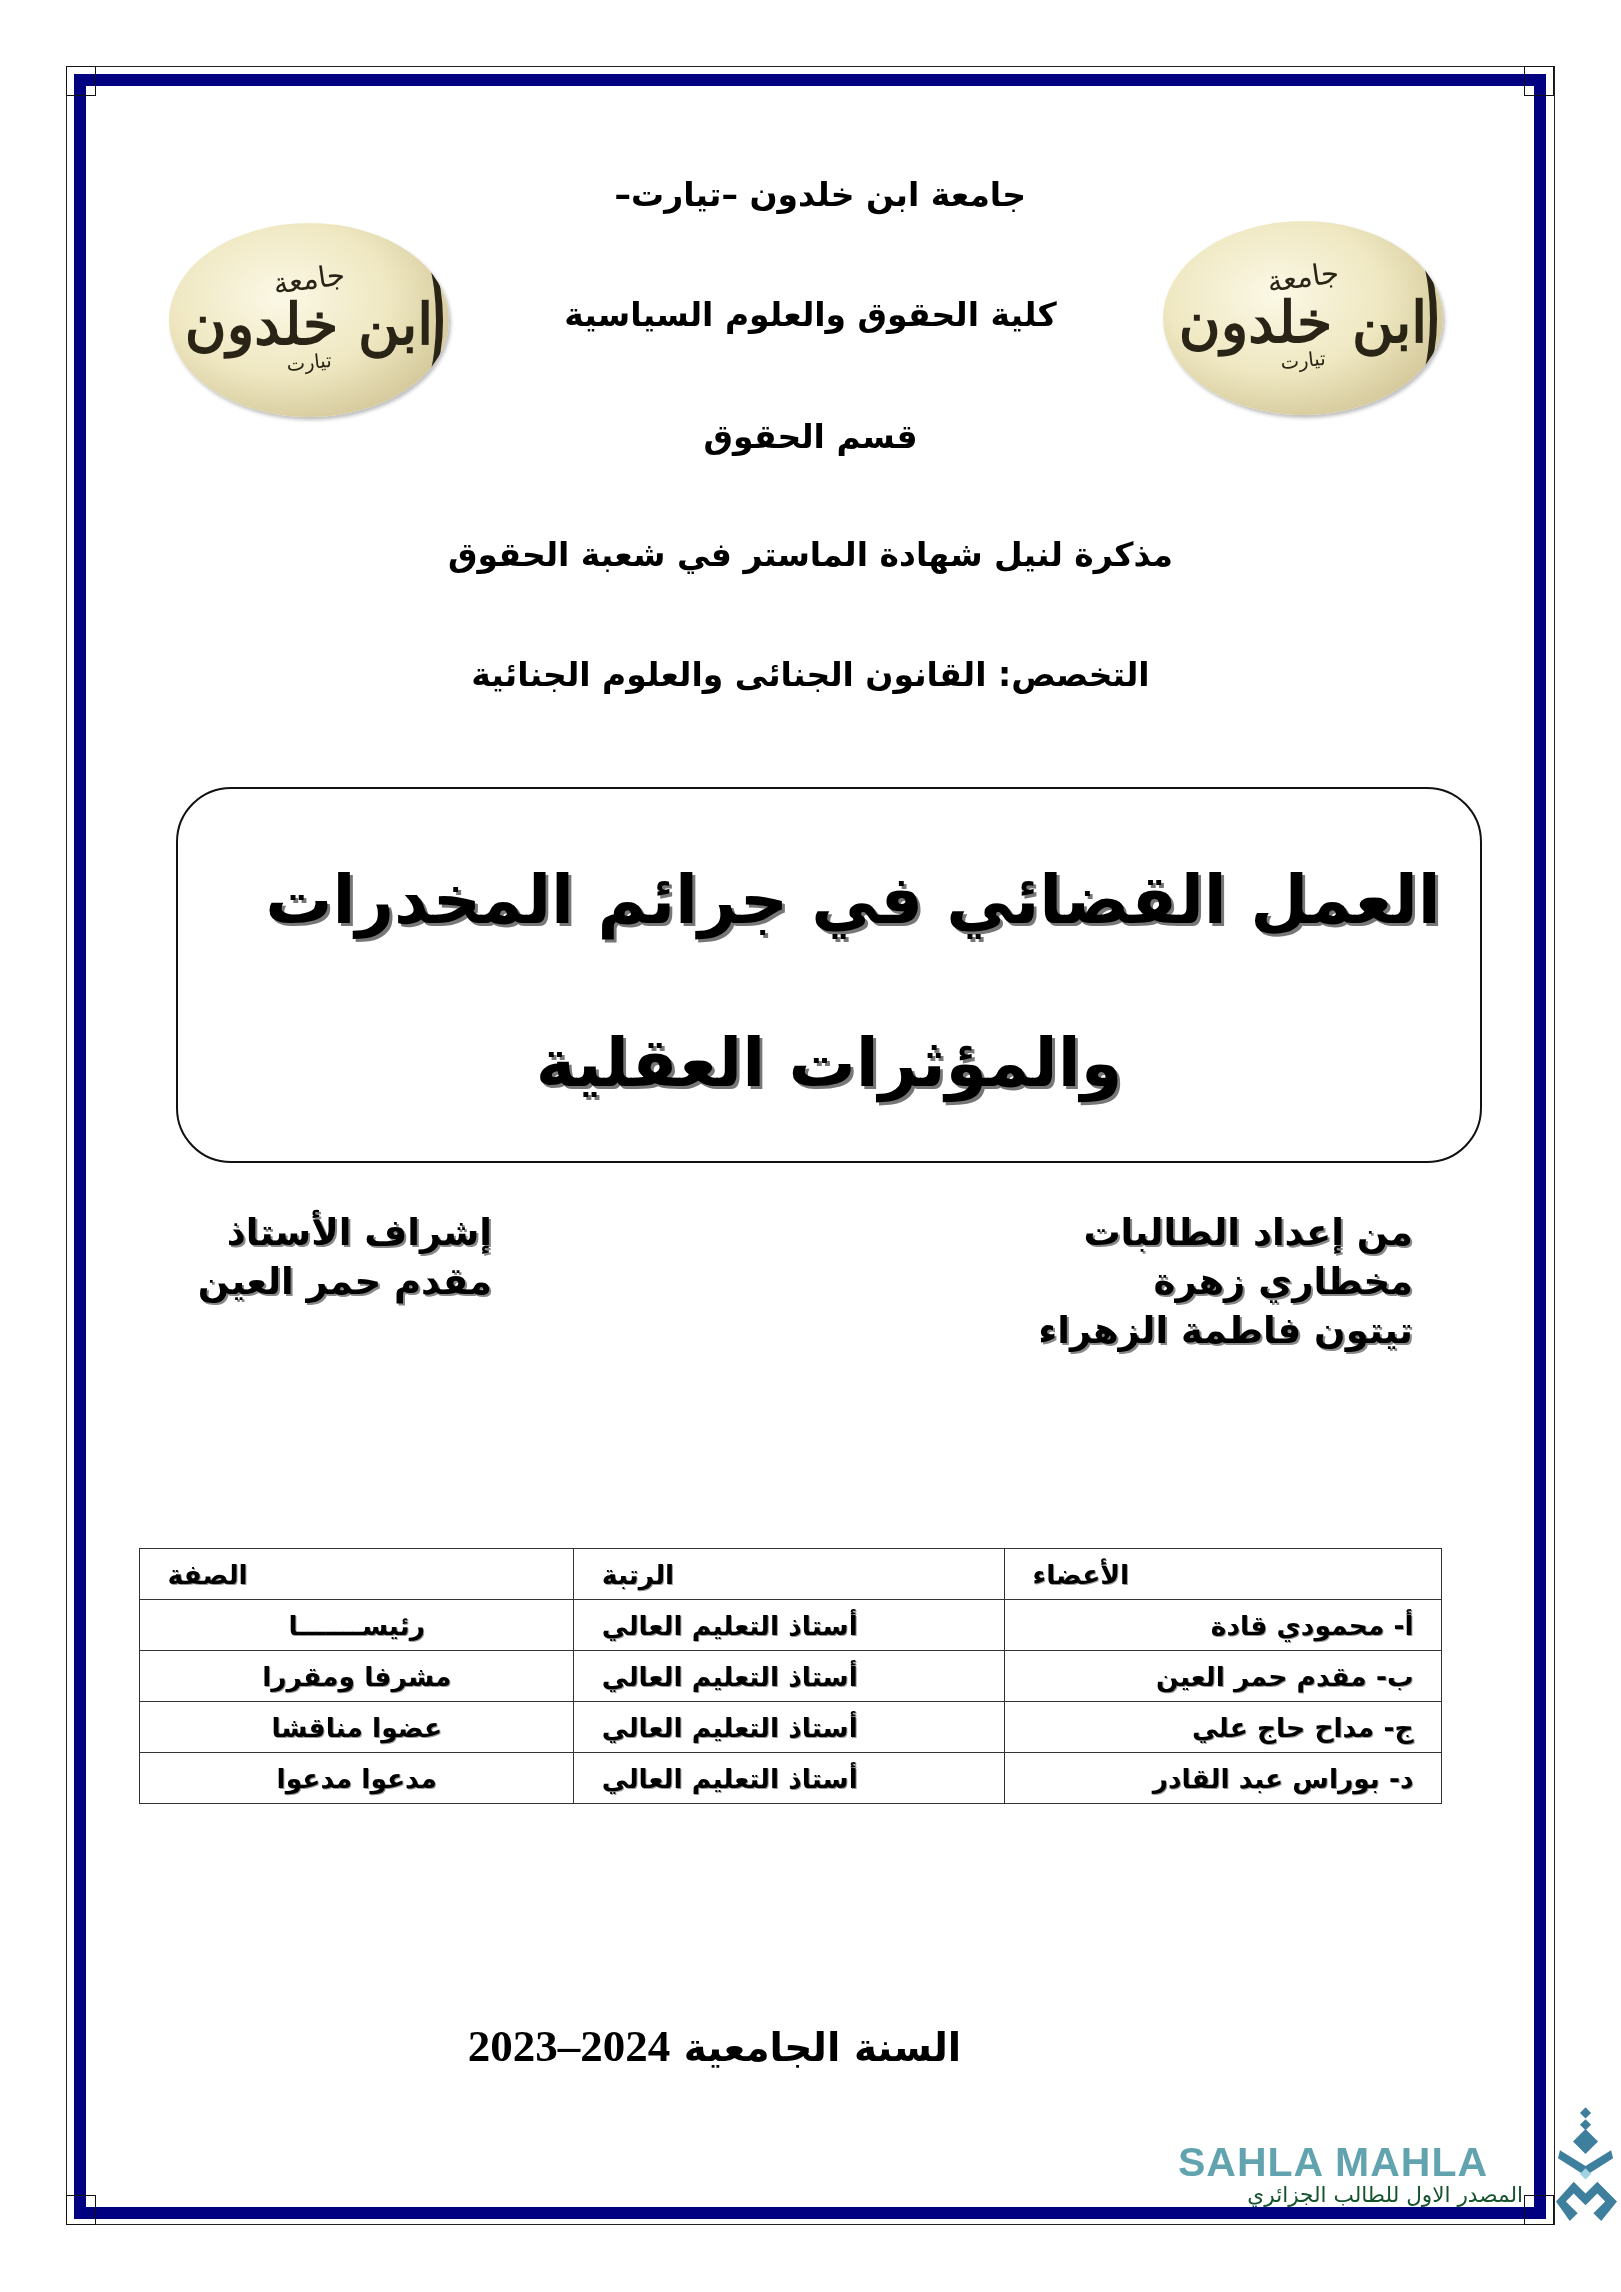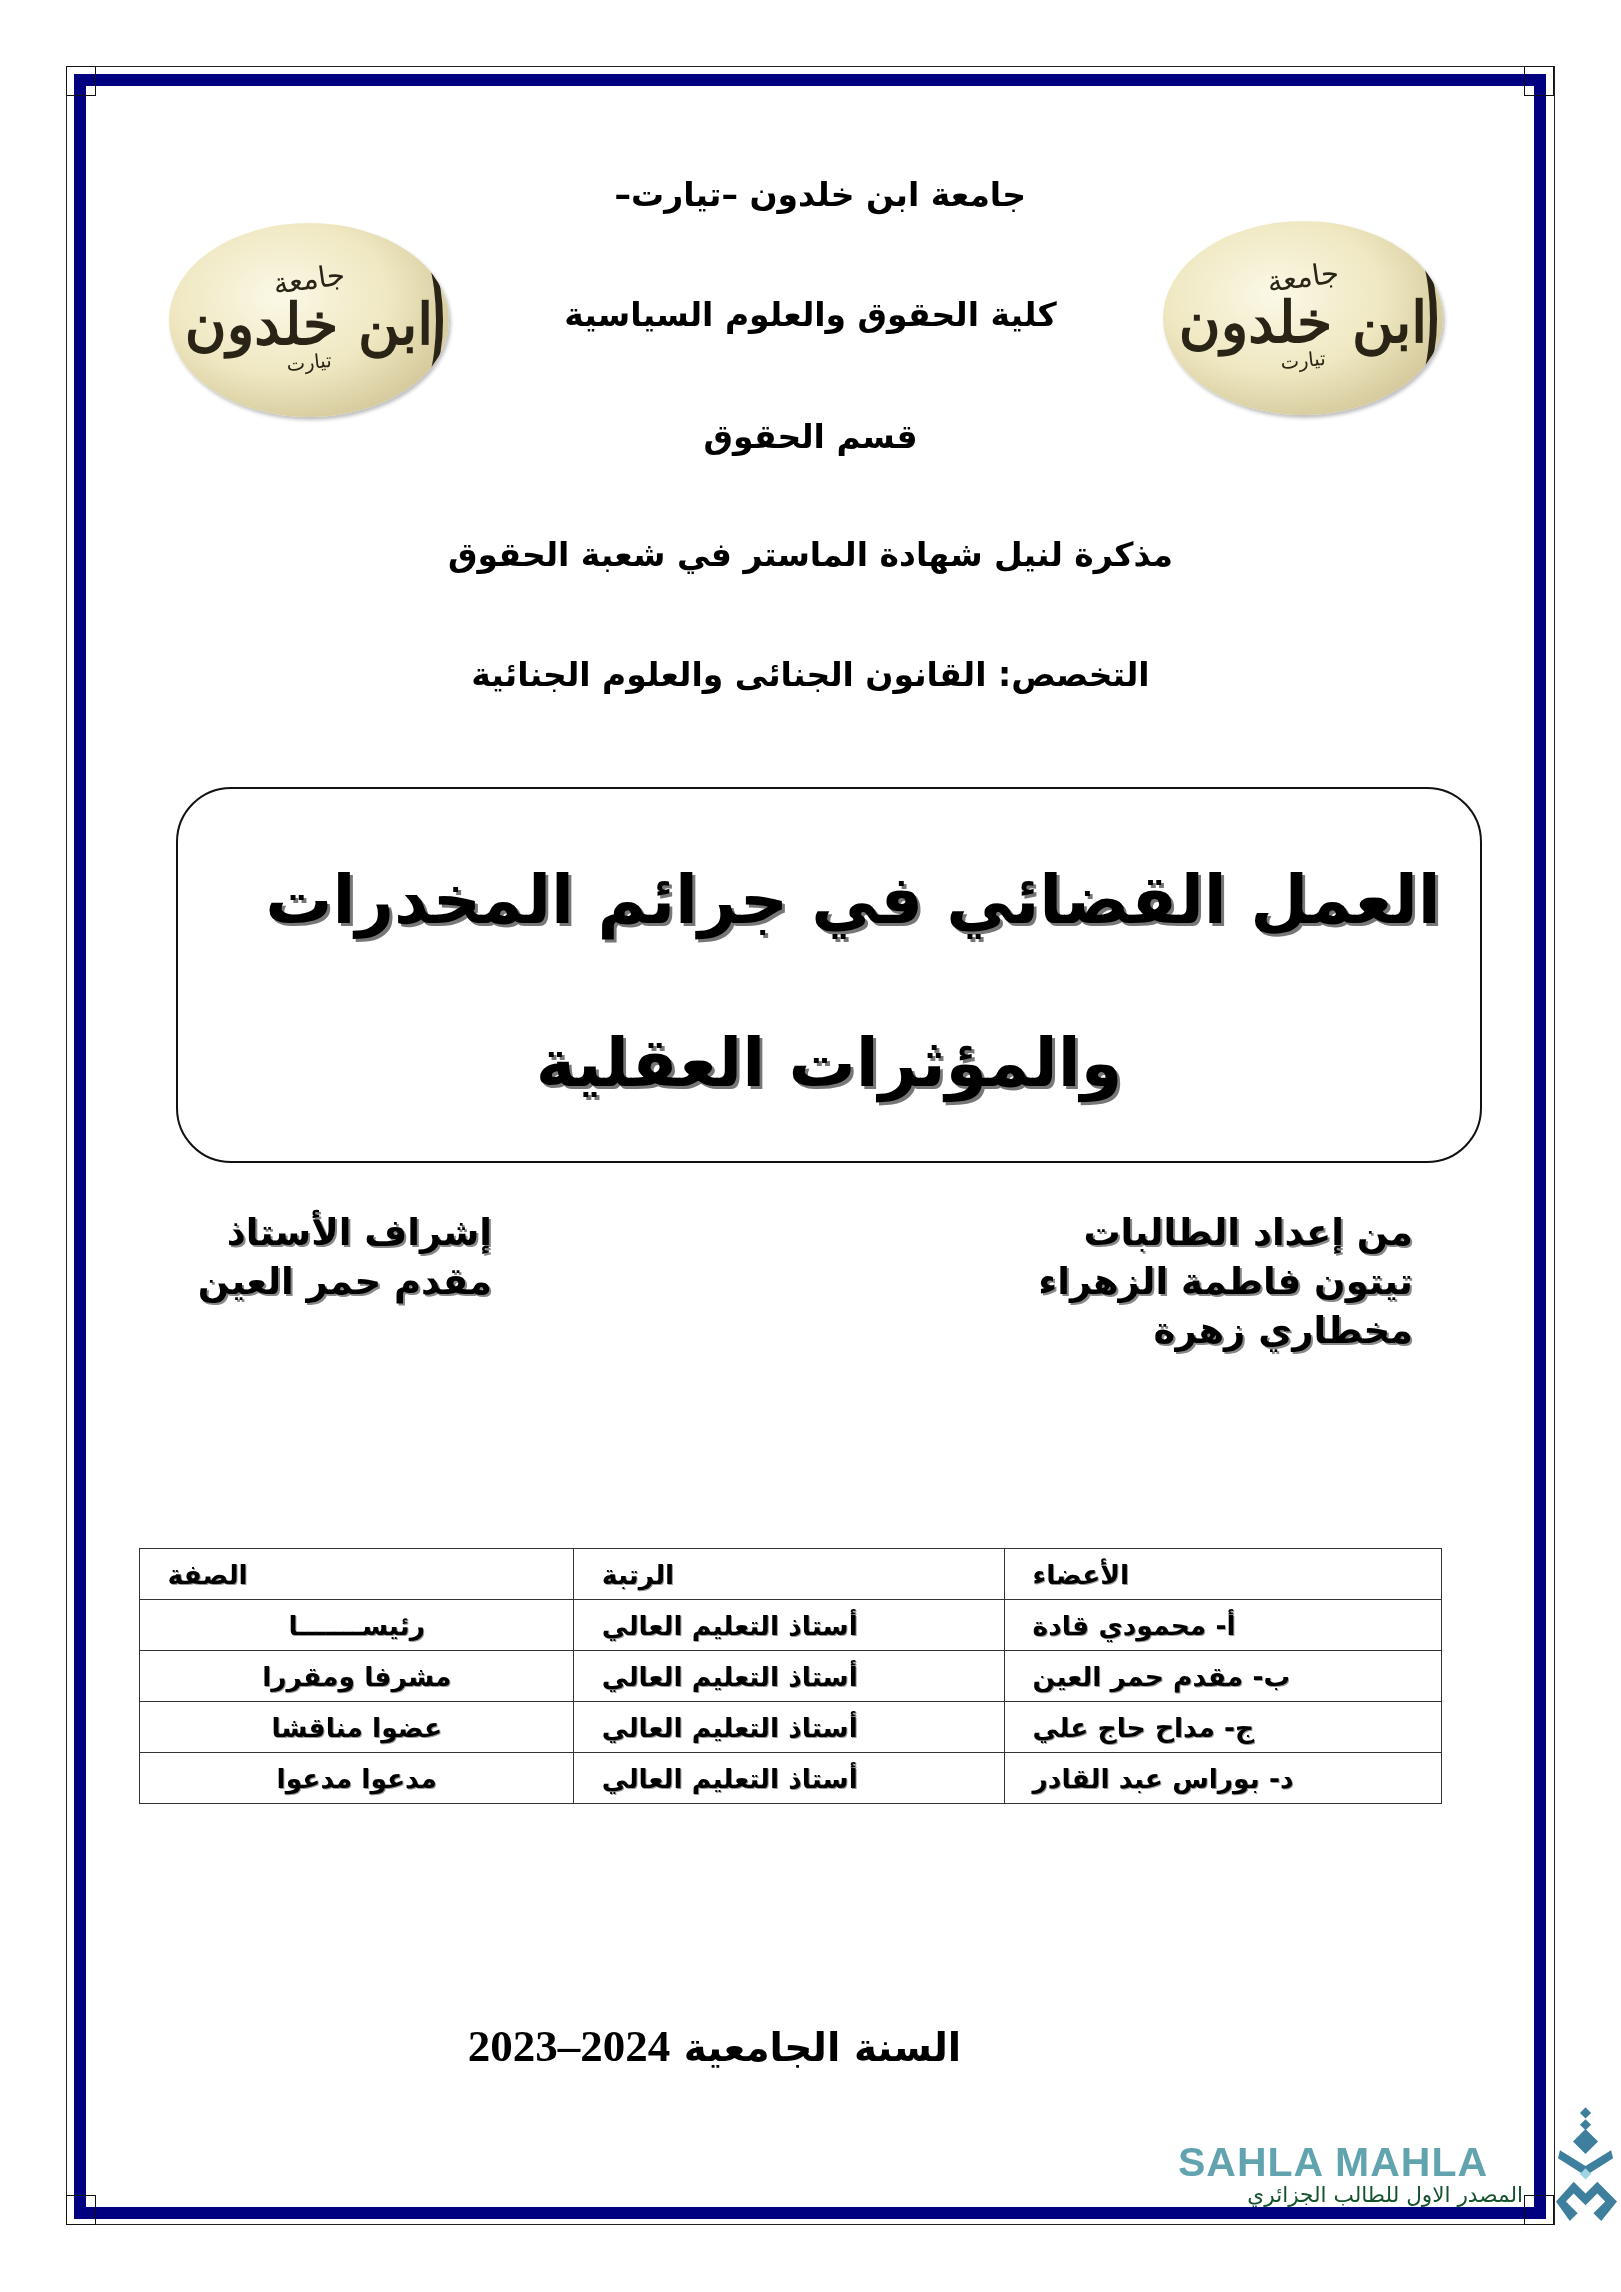--- a/index.html
+++ b/index.html
@@ -55,21 +55,21 @@
   .students { right: 208px; top: 1208px; text-align: right; }
   .supervisor { right: 1129px; top: 1208px; text-align: right; }
   .people div { white-space: nowrap; }
 
   
   table.jury { position: absolute; left: 139px; top: 1548px; width: 1303px; border-collapse: collapse;
                direction: rtl; font-family: "DejaVu Sans", sans-serif; font-weight: bold; }
   table.jury th, table.jury td { border: 1.5px solid #333; height: 50px; padding: 0 27.4px; font-size: 26.5px;
                line-height: 29px; text-shadow: 1px 1px 0 #999; }
   table.jury th { font-weight: bold; text-align: left; }
-  table.jury td.c-member { text-align: left; width: 381px; }
+  table.jury td.c-member { text-align: right; width: 381px; }
   table.jury td.c-rank { text-align: left; width: 375px; }
   table.jury td.c-role { text-align: center; }
 
   
   .year { position: absolute; left: 0; width: 1429px; top: 2022px; text-align: center; direction: rtl;
           font-weight: bold; font-size: 39px; line-height: 49px; }
   .year .lbl { font-family: "DejaVu Sans", sans-serif; }
   .year .val { font-family: "Liberation Serif", serif; font-size: 45px; }
 
   
@@ -112,22 +112,22 @@
 <div class="hline l4">مذكرة لنيل شهادة الماستر في شعبة الحقوق</div>
 <div class="hline l5">التخصص: القانون الجنائى والعلوم الجنائية</div>
 
 <div class="title-box">
   <div class="title-line t1">العمل القضائي  في جرائم المخدرات</div>
   <div class="title-line t2">والمؤثرات العقلية</div>
 </div>
 
 <div class="people students">
   <div>من إعداد الطالبات</div>
+  <div>مخطاري زهرة</div>
   <div>تيتون فاطمة الزهراء</div>
-  <div>مخطاري زهرة</div>
 </div>
 
 <div class="people supervisor">
   <div>إشراف الأستاذ</div>
   <div>مقدم حمر العين</div>
 </div>
 
 <table class="jury">
   <thead>
     <tr>

